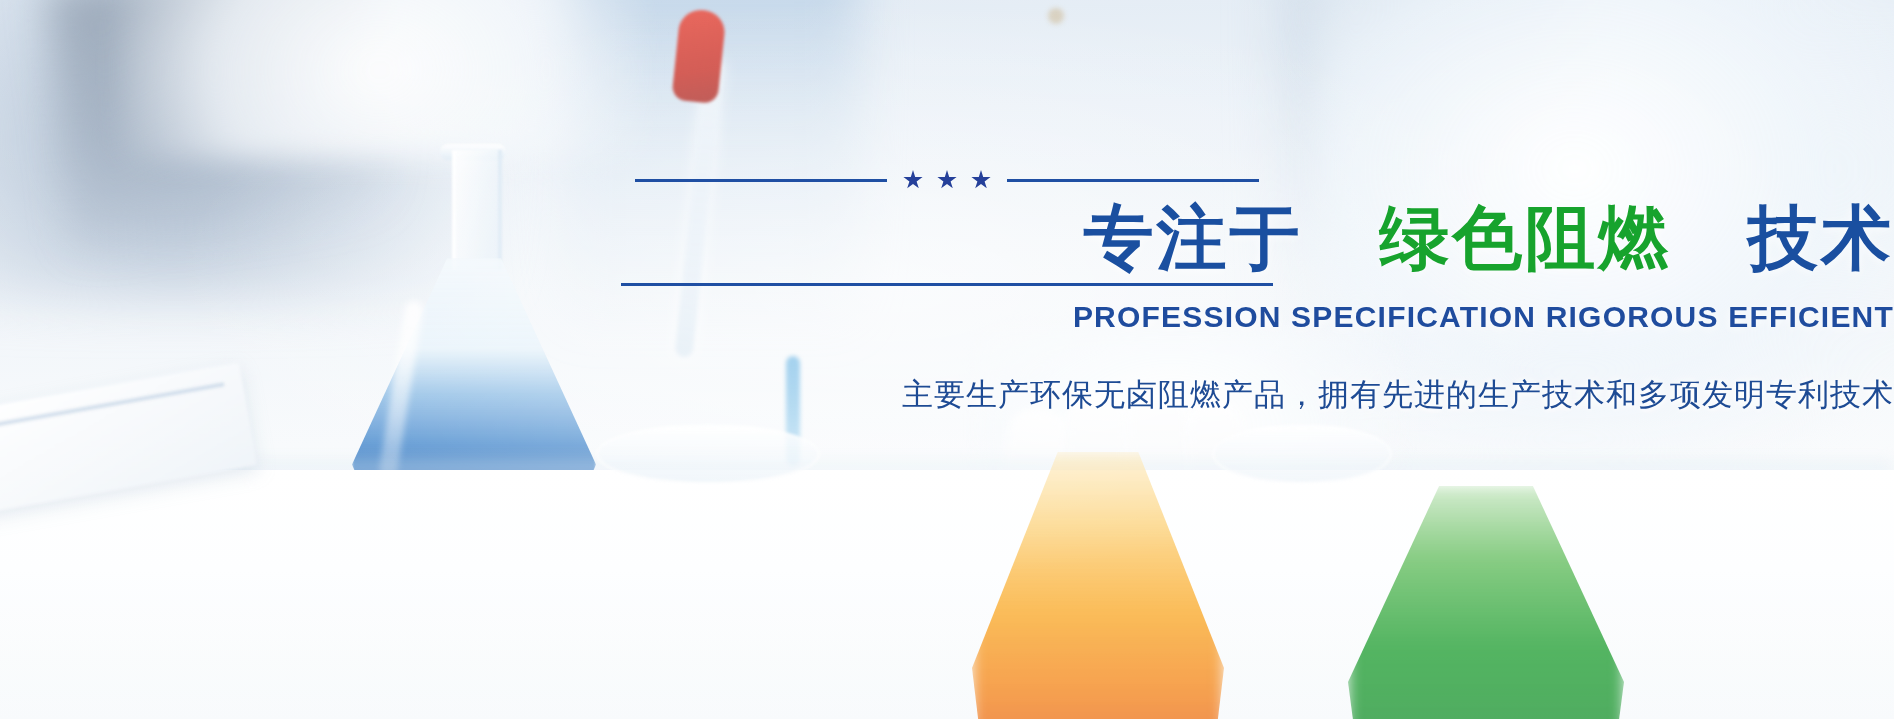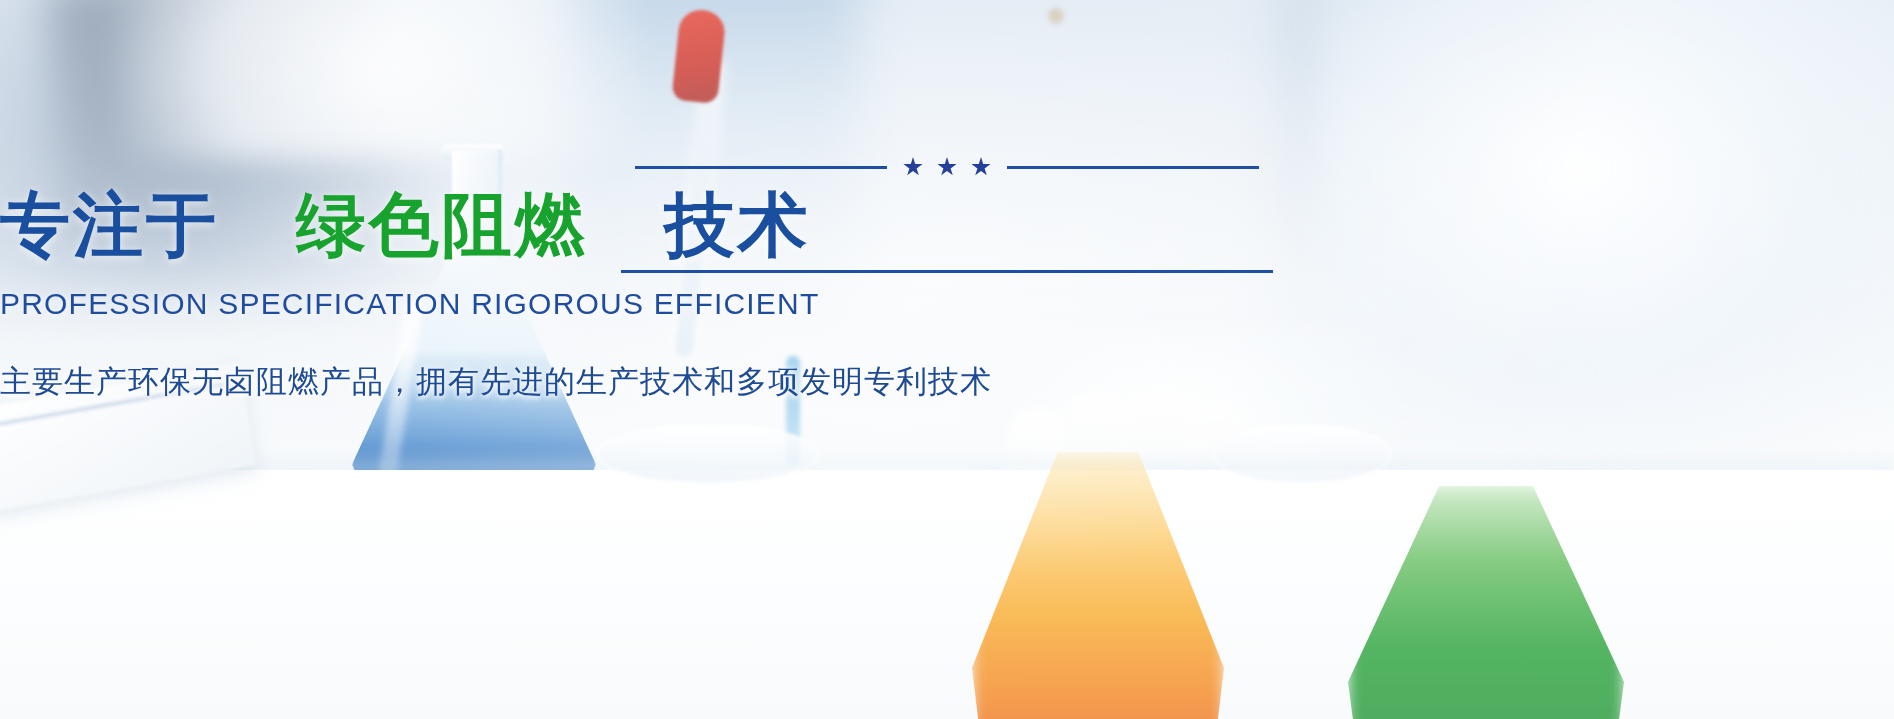--- a/index.html
+++ b/index.html
@@ -268,22 +268,22 @@
     inset: 0;
     background:
       radial-gradient(ellipse 900px 360px at 47% 40%, rgba(255,255,255,0.62) 0%, rgba(255,255,255,0.18) 55%, rgba(255,255,255,0) 80%),
       linear-gradient(180deg, rgba(255,255,255,0.12) 0%, rgba(255,255,255,0.04) 50%, rgba(255,255,255,0.22) 100%);
   }
 
   
   .content {
     position: absolute;
     left: 0; right: 0;
-    top: 155px;
-    text-align: left;
+    top: 168px;
+    text-align: right;
   }
 
   .divider-row {
     display: flex;
     align-items: center;
     justify-content: center;
     gap: 16px;
     width: 660px;
     margin: 0 auto;
     height: 24px;
@@ -326,21 +326,21 @@
   .rule-bottom {
     width: 652px;
     height: 3px;
     background: #1f4fa3;
     margin: 6px auto 0 auto;
   }
 
   .subtitle-en {
     margin-top: 14px;
     font-size: 30px;
-    font-weight: 400;
+    font-weight: 700;
     letter-spacing: 1.2px;
     color: #1f4c9e;
     text-shadow: 0 2px 8px rgba(255,255,255,0.85);
     white-space: nowrap;
   }
 
   .desc-cn {
     margin-top: 40px;
     font-size: 31px;
     font-weight: 400;

